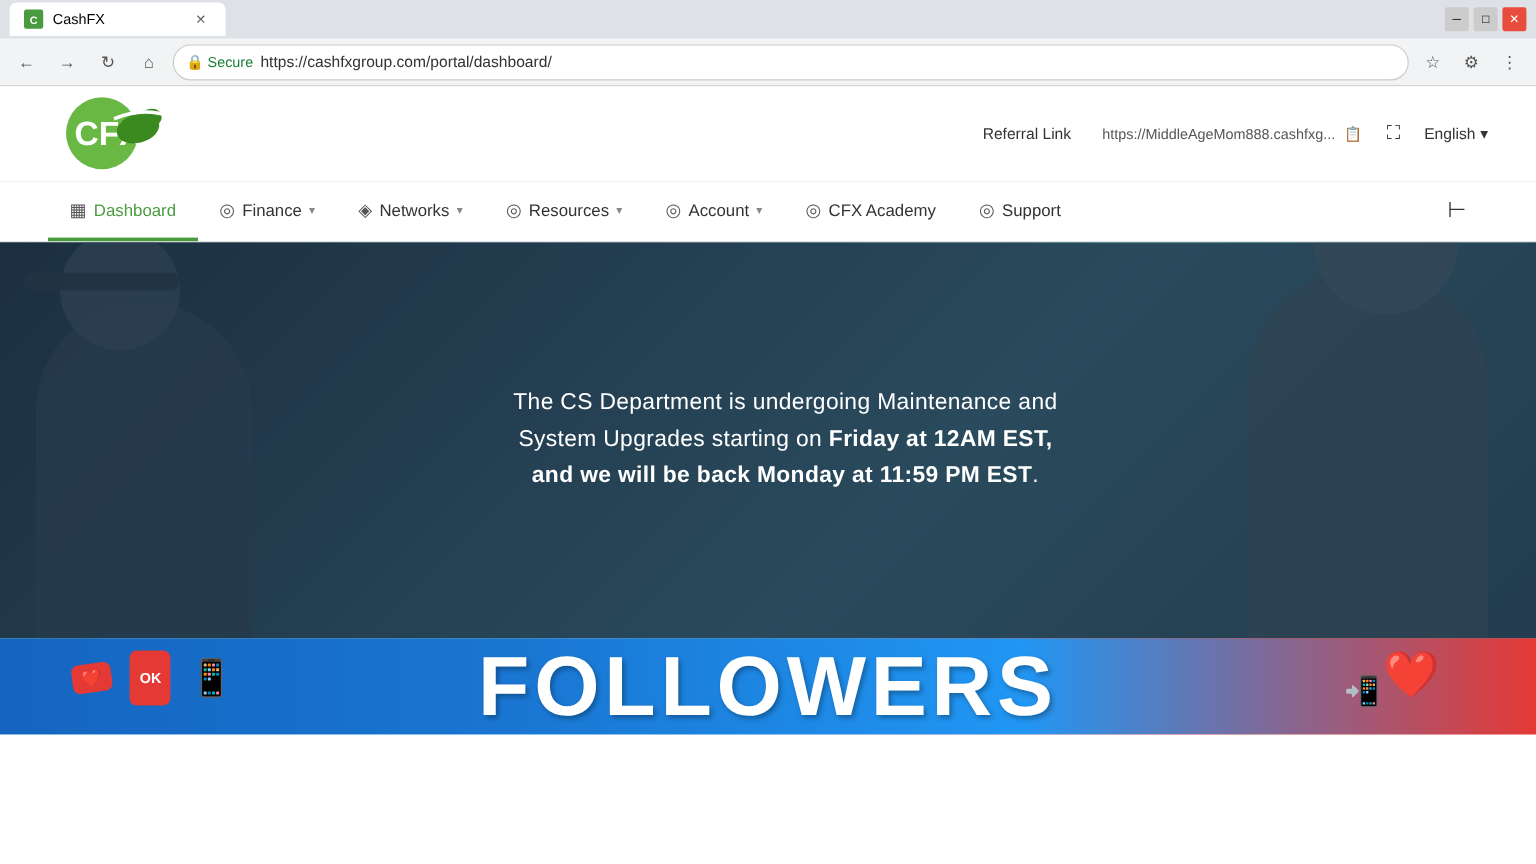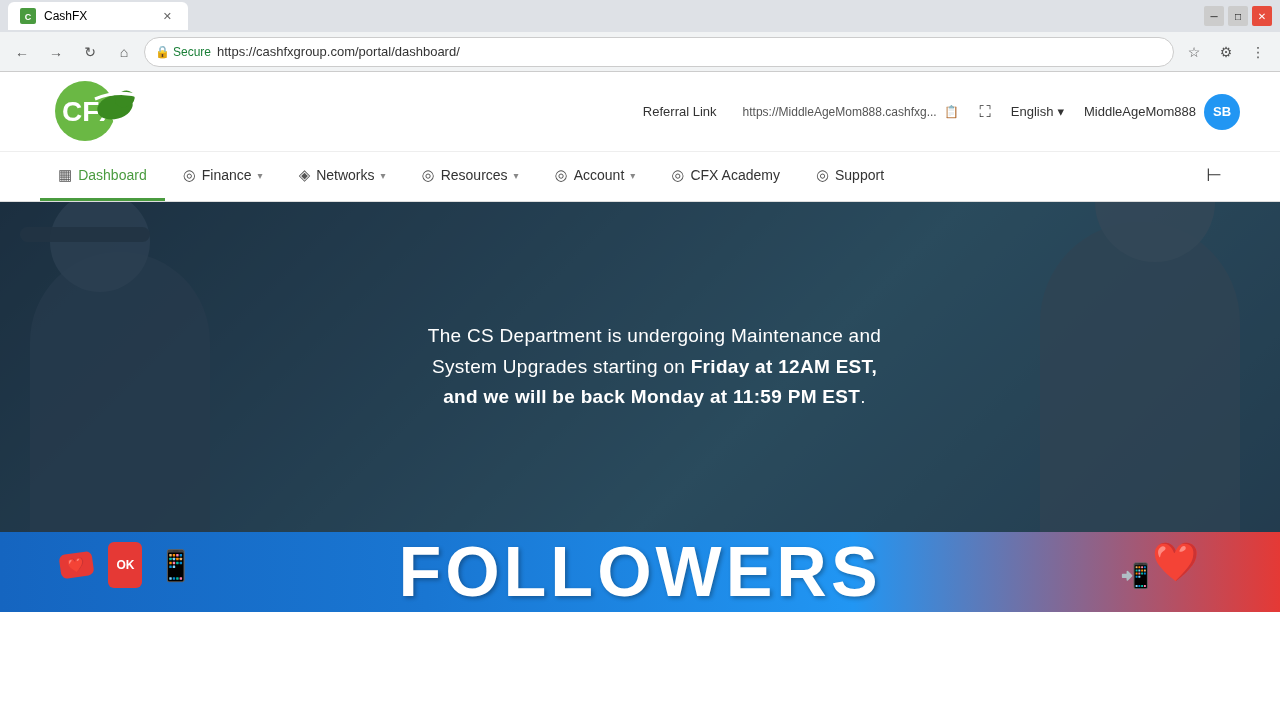--- a/index.html
+++ b/index.html
@@ -380,24 +380,20 @@
       <div class="referral-link-section">
         <span class="referral-label">Referral Link</span>
         <span class="referral-url">https://MiddleAgeMom888.cashfxg...</span>
         <button class="referral-copy-btn">📋</button>
       </div>
       <button class="expand-btn">⛶</button>
       <div class="language-selector">
         <span>English</span>
         <span>▾</span>
       </div>
-      <div class="user-section">
-        <span class="username">MiddleAgeMom888</span>
-        <div class="avatar">SB</div>
-      </div>
     </div>
   </div>
 
   <nav class="site-nav">
     <a class="nav-item active">
       <span class="nav-icon">▦</span>
       <span>Dashboard</span>
     </a>
     <a class="nav-item">
       <span class="nav-icon">◎</span>

